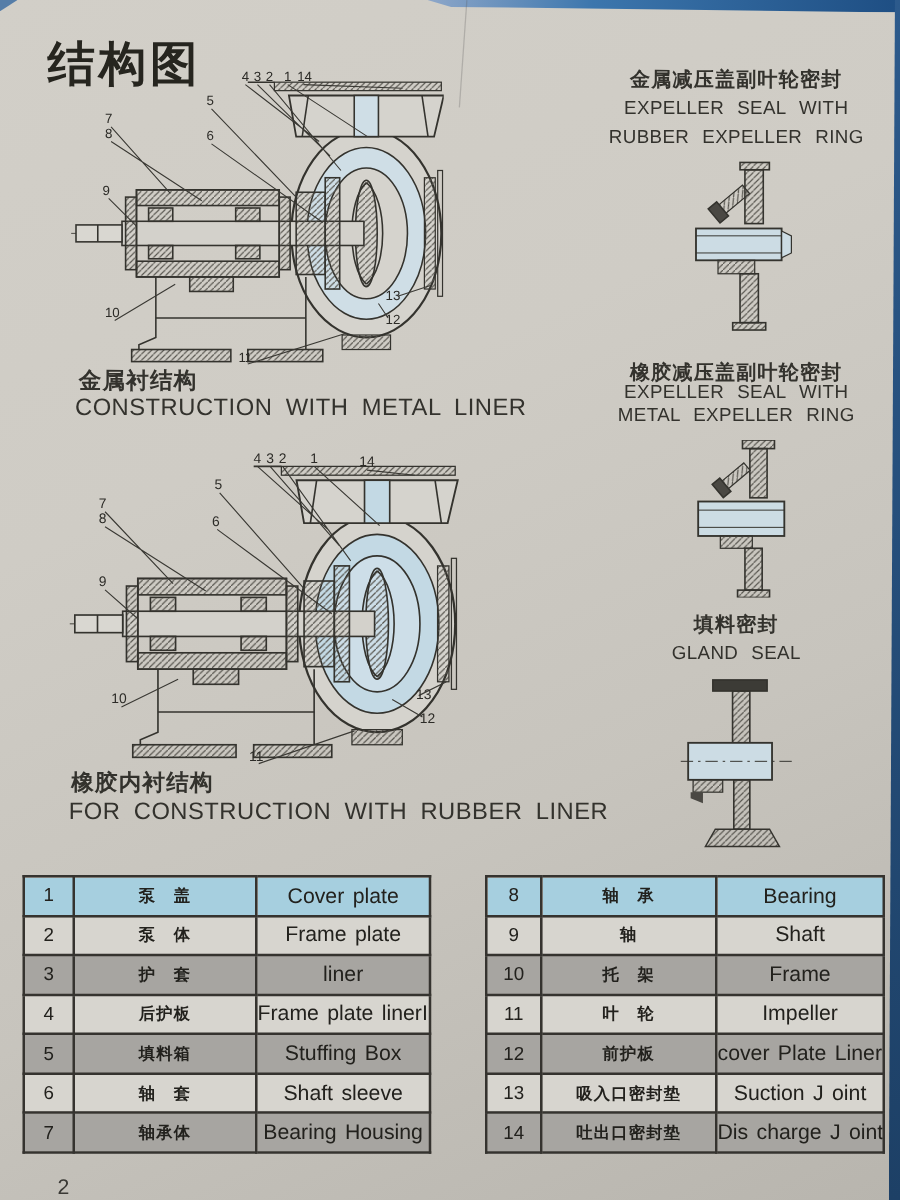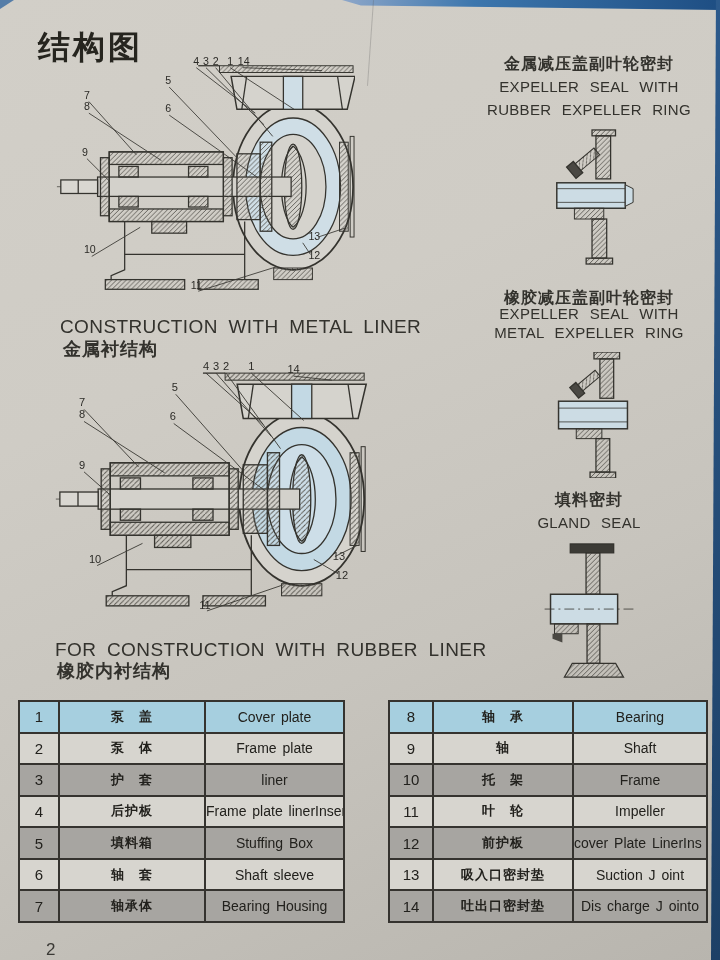--- a/index.html
+++ b/index.html
@@ -25,50 +25,50 @@
   }
   .corner-tl{
     position:absolute;top:0;left:0;width:14px;height:9px;background:#557da8;
     clip-path:polygon(0 0,100% 0,0 100%);
   }
   .crease{
     position:absolute;left:370px;top:0;width:1px;height:86px;
     background:rgba(90,90,88,.28);transform:rotate(4deg);
   }
   .page-title{
-    position:absolute;left:38px;top:26px;font-size:32px;font-weight:bold;
+    position:absolute;left:38px;top:26px;font-size:38px;font-weight:bold;
     letter-spacing:3px;color:#26251f;
   }
   .fig{position:absolute;}
   .fig svg{width:100%;height:100%;display:block;}
   .fig-pump1{left:55px;top:46px;width:300px;height:264px;}
   .fig-pump2{left:50px;top:358px;width:320px;height:264px;--liner:#c3d9e4;--cavity:#cddee8;}
   .cap{position:absolute;white-space:nowrap;}
-  .cap-zh{font-size:18px;font-weight:600;letter-spacing:1px;margin-top:45px;}
+  .cap-zh{font-size:18px;font-weight:600;letter-spacing:1px;}
   .cap-en{font-size:19px;letter-spacing:.4px;word-spacing:5px;}
   .cap1-zh{left:63px;top:292px;}
   .cap1-en{left:60px;top:316px;}
   .cap2-zh{left:57px;top:614px;}
   .cap2-en{left:55px;top:639px;}
   .seal-title{position:absolute;left:463px;width:252px;text-align:center;white-space:nowrap;}
   .seal-zh{font-size:16px;font-weight:700;letter-spacing:1px;}
   .seal-en{font-size:15px;word-spacing:6px;letter-spacing:.3px;}
   .fig-seal1{left:548px;top:128px;width:90px;height:137px;}
   .fig-seal2{left:548px;top:352px;width:90px;height:126px;}
   .fig-seal3{left:540px;top:540px;width:100px;height:148px;}
   .parts-table{position:absolute;top:700px;border-collapse:collapse;table-layout:fixed;height:223px;}
   .tbl-left{left:18px;width:325px;}
   .tbl-right{left:388px;width:318px;}
   .parts-table td{
     border:2px solid #35332f;text-align:center;vertical-align:middle;
     padding:0;color:#22211d;overflow:hidden;white-space:nowrap;
   }
   .c-no{font-size:15px;}
   .c-zh{font-size:13px;font-weight:bold;letter-spacing:1px;}
-  .c-en{font-size:14px;word-spacing:2px;}
+  .c-en{font-size:17px;word-spacing:2px;}
   .row-blue td{background:#a6cfdf;}
   .row-gray td{background:#a7a5a1;}
   .row-light td{background:#d7d5cf;}
   .page-num{position:absolute;left:46px;top:940px;font-size:17px;color:#3a3935;}
   svg text{font-family:"Liberation Sans","DejaVu Sans",sans-serif;font-size:11px;fill:#2c2b27;}
 </style>
 </head>
 <body>
 
 <svg width="0" height="0" style="position:absolute" aria-hidden="true">

